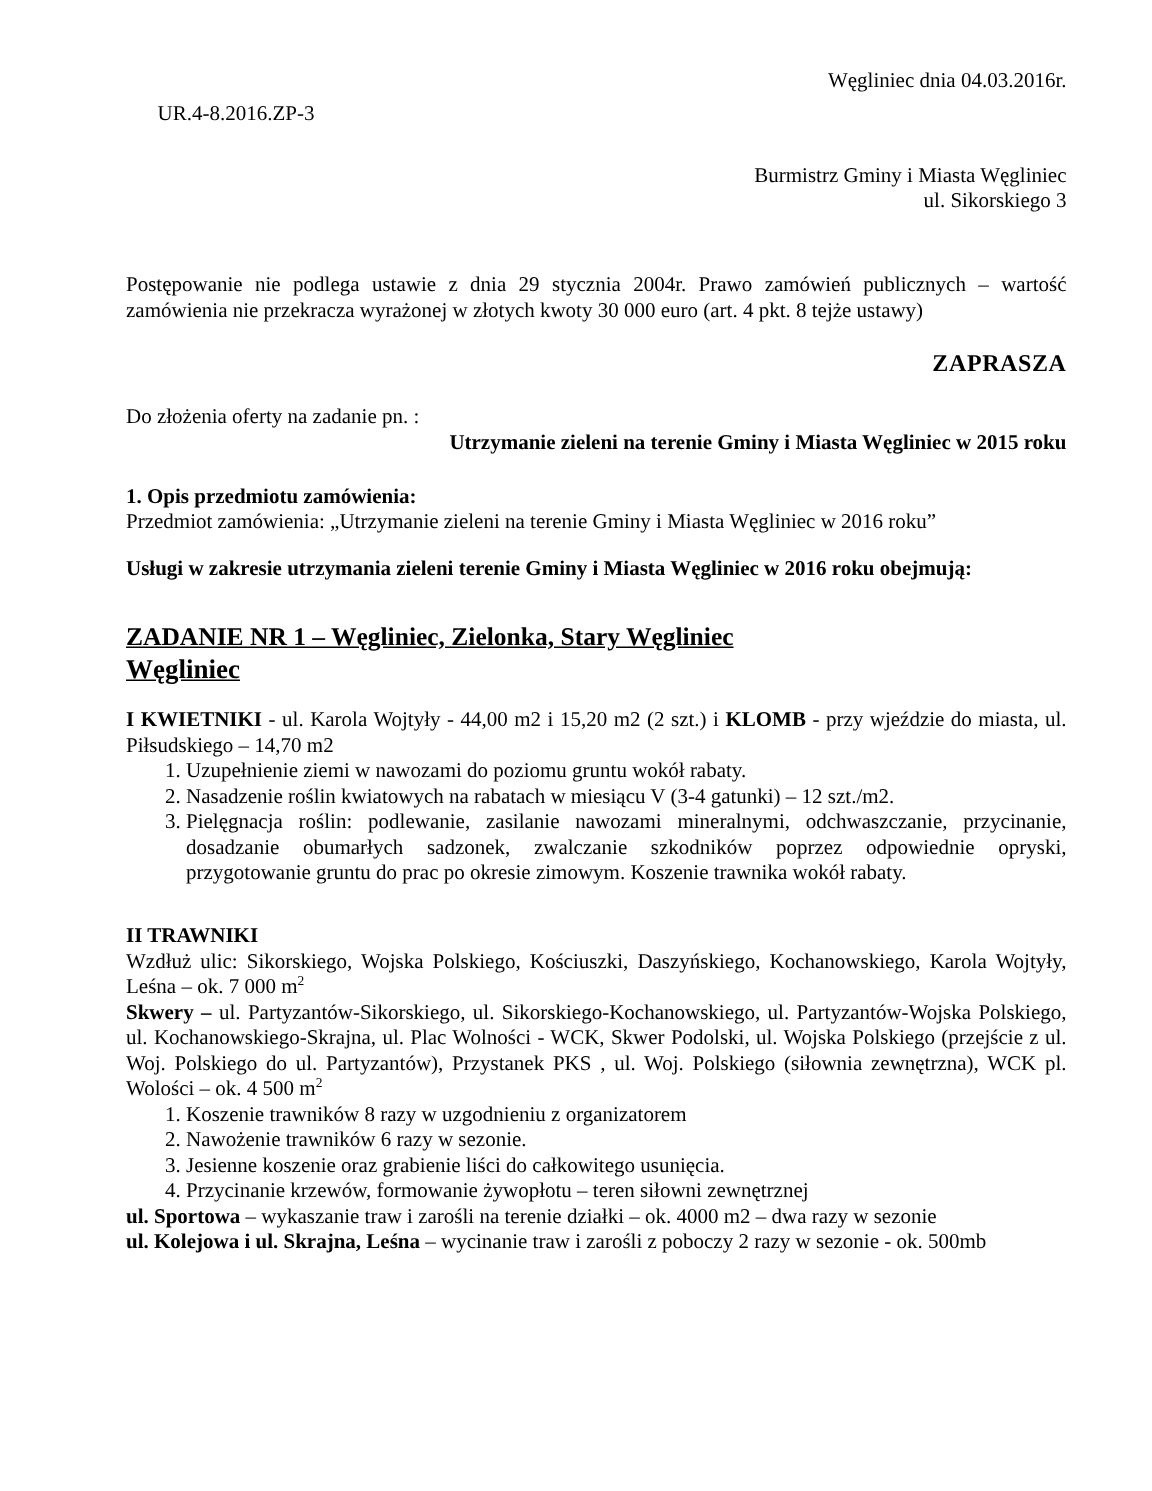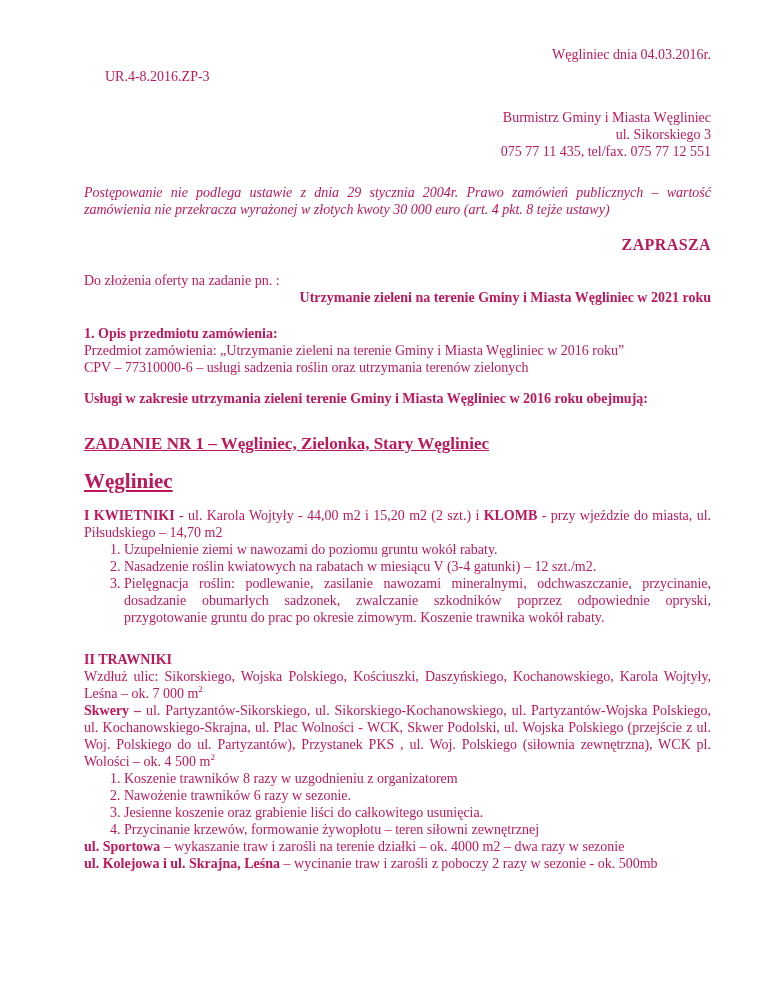--- a/index.html
+++ b/index.html
@@ -1,74 +1,72 @@
 <!DOCTYPE html>
 <html><head>
 <meta charset="utf-8">
 <style>
   html,body{margin:0;padding:0;background:#ffffff;}
   .page{
     width:768px;
     height:994px;
     box-sizing:border-box;
     background:#ffffff;
-    color:#be185d;
+    color:#000000;
     font-family:"Liberation Serif","DejaVu Serif",serif;
     font-size:14px;
     line-height:17px;
     padding:46px 57px 30px 84px;
     overflow:hidden;
   }
   p,div,h1,h2,h3{margin:0;padding:0;}
   .b{font-weight:bold;}
   .u{text-decoration:underline;}
   .right{text-align:right;}
   .center{text-align:right;}
   .justify{text-align:justify;}
   .ref{margin-top:5px;padding-left:21px;}
   .addr{margin-top:24px;}
-  .legal{margin-top:24px;font-style:italic;}
+  .legal{margin-top:39px;}
   .zaprasza{margin-top:17px;font-size:16px;line-height:20px;letter-spacing:.4px;}
   .offer{margin-top:17px;}
   .subject-h{margin-top:19px;}
   .scope{margin-top:14px;}
   .zadanie{margin-top:26px;font-size:17px;line-height:22px;}
-  .city{margin-top:17px;font-size:21px;line-height:19px;}
+  .city{margin-top:1px;font-size:18px;line-height:19px;}
   .kwietniki{margin-top:16px;}
   ol{margin:0;padding:0 0 0 40px;}
   ol li{text-align:justify;}
   .trawniki-h{margin-top:25px;}
   .gap-list{}
   sup{font-size:9px;line-height:0;}
 </style>
 </head>
 <body>
 
 <div class="page">
 
   <div class="right">Węgliniec dnia 04.03.2016r.</div>
 
   <div class="ref">UR.4-8.2016.ZP-3</div>
 
   <div class="addr center">
     <div>Burmistrz Gminy i Miasta Węgliniec</div>
     <div>ul. Sikorskiego 3</div>
-    <div>075 77 11 435, tel/fax. 075 77 12 551</div>
   </div>
 
   <p class="legal justify">Postępowanie nie podlega ustawie z dnia 29 stycznia 2004r. Prawo zamówień publicznych – wartość zamówienia nie przekracza wyrażonej w złotych kwoty 30 000 euro (art. 4 pkt. 8 tejże ustawy)</p>
 
   <p class="zaprasza center b">ZAPRASZA</p>
 
   <p class="offer">Do złożenia oferty na zadanie pn. :</p>
-  <p class="center b">Utrzymanie zieleni na terenie Gminy i Miasta Węgliniec w  2021 roku</p>
+  <p class="center b">Utrzymanie zieleni na terenie Gminy i Miasta Węgliniec w  2015 roku</p>
 
   <p class="subject-h b">1.   Opis przedmiotu zamówienia:</p>
   <p class="justify">Przedmiot zamówienia: „Utrzymanie zieleni na terenie Gminy i Miasta Węgliniec w  2016 roku”</p>
-  <p>CPV – 77310000-6 – usługi sadzenia roślin oraz utrzymania terenów zielonych</p>
 
   <p class="scope b">Usługi w zakresie utrzymania zieleni terenie Gminy i Miasta Węgliniec w 2016 roku obejmują:</p>
 
   <h1 class="zadanie b u">ZADANIE NR 1 – Węgliniec, Zielonka, Stary Węgliniec</h1>
 
   <h2 class="city b u">Węgliniec</h2>
 
   <p class="kwietniki justify"><span class="b">I   KWIETNIKI</span><span>  - ul. Karola Wojtyły  - 44,00 m2 i 15,20 m2 (2 szt.)  i  </span><span class="b">KLOMB</span><span> - przy wjeździe do miasta, ul. Piłsudskiego – 14,70 m2</span></p>
 
   <ol>

